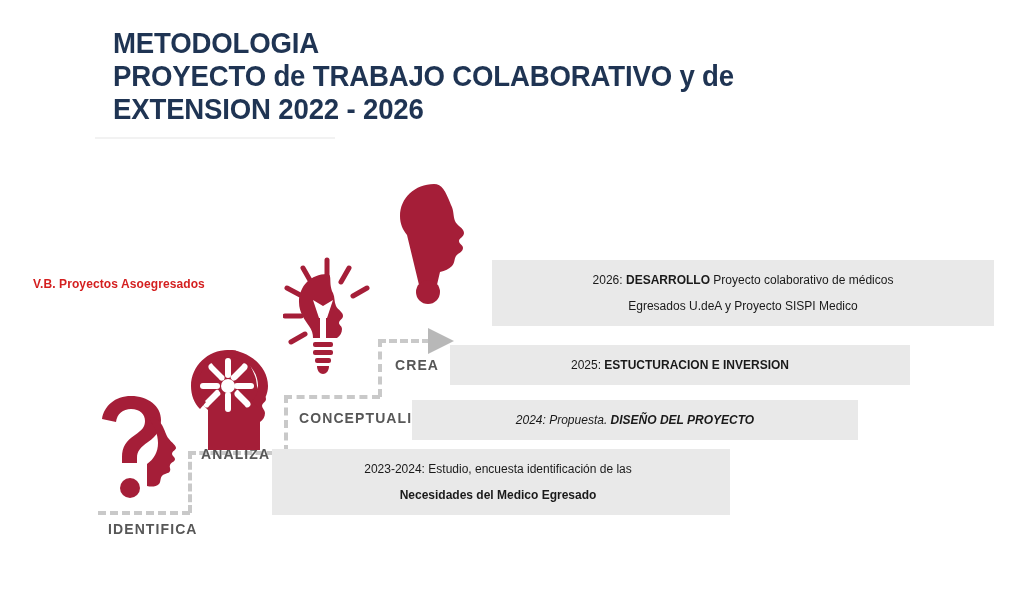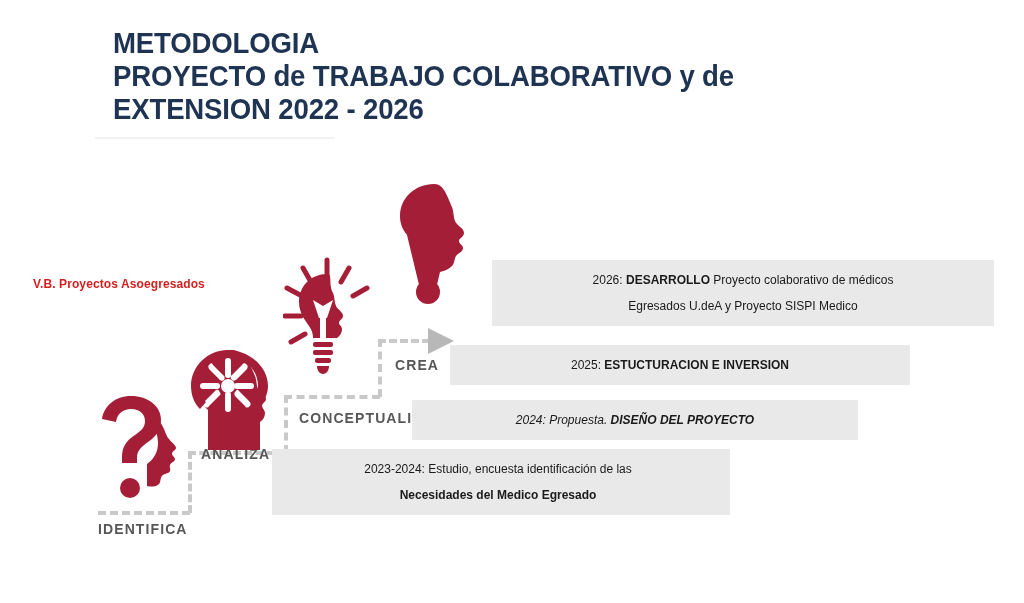--- a/index.html
+++ b/index.html
@@ -137,21 +137,21 @@
   <div class="dash-v" style="left:188px; top:451px; height:62px;"></div>
   <div class="dash-h" style="left:188px; top:451px; width:98px;"></div>
 
   <div class="dash-v" style="left:284px; top:395px; height:58px;"></div>
   <div class="dash-h" style="left:284px; top:395px; width:96px;"></div>
 
   <div class="dash-v" style="left:378px; top:339px; height:58px;"></div>
   <div class="dash-h" style="left:378px; top:339px; width:52px;"></div>
   <div class="arrow-head" style="left:428px; top:328px;"></div>
 
-  <div class="step-label" style="left:98px;  top:521px;">IDENTIFICA</div>
+  <div class="step-label" style="left:108px;  top:521px;">IDENTIFICA</div>
   <div class="step-label" style="left:201px; top:446px;">ANALIZA</div>
   <div class="step-label" style="left:299px; top:410px;">CONCEPTUALIZA</div>
   <div class="step-label" style="left:395px; top:357px;">CREA</div>
 
   <div class="icon" style="left:98px; top:392px;">
     <svg width="86" height="112" viewBox="0 0 86 112">
       <g fill="#a51e38">
         <path d="M33 4C17 4 6 14 4 27l14 3c1-8 7-13 15-13 9 0 14 5 14 12 0 6-3 9-10 14-9 6-13 12-13 22v6h15v-5c0-7 3-10 11-16 9-6 13-13 13-22C63 14 50 4 33 4z"></path>
         <circle cx="32" cy="96" r="10"></circle>
         <path d="M50 26c6-2 11 1 14 7 3 5 4 11 7 14 3 4 7 6 7 9 0 2-4 3-4 6 0 2 3 3 3 5 0 3-4 3-5 6-1 2 1 4 0 6-1 3-6 2-8 5-2 2-1 6-3 8-3 3-8 3-12 2V72c7-5 11-12 11-21 0-9-4-18-10-25z"></path>

